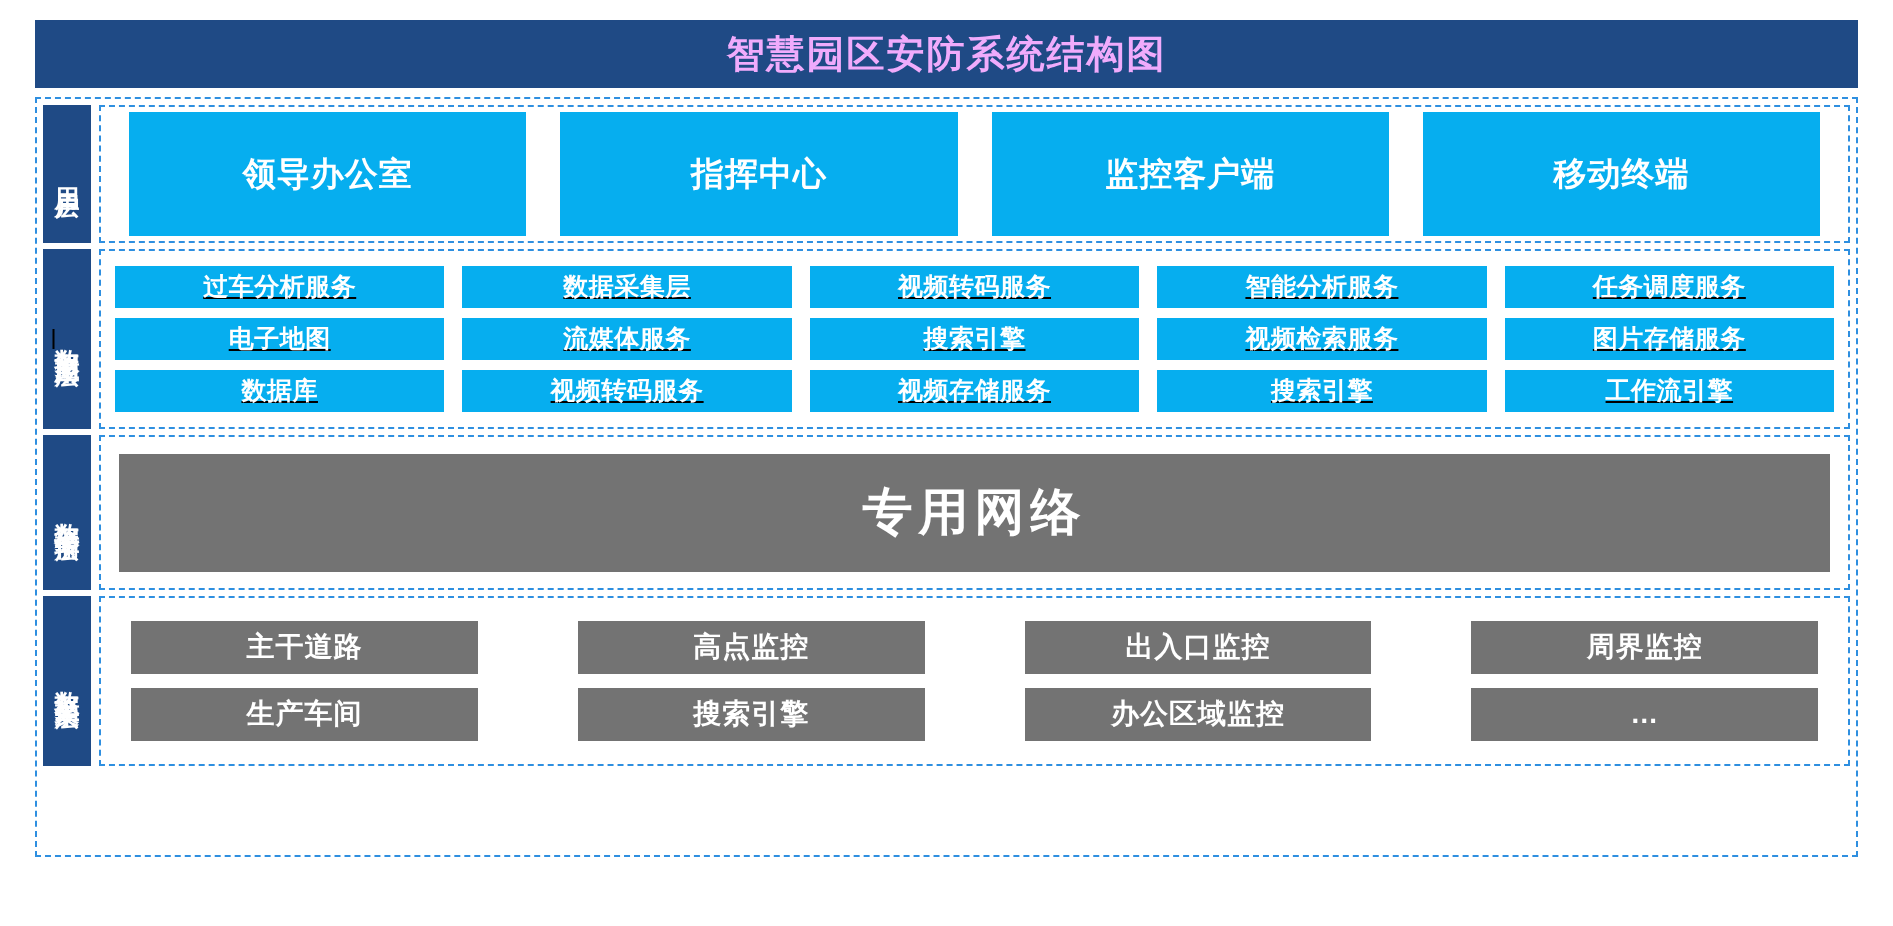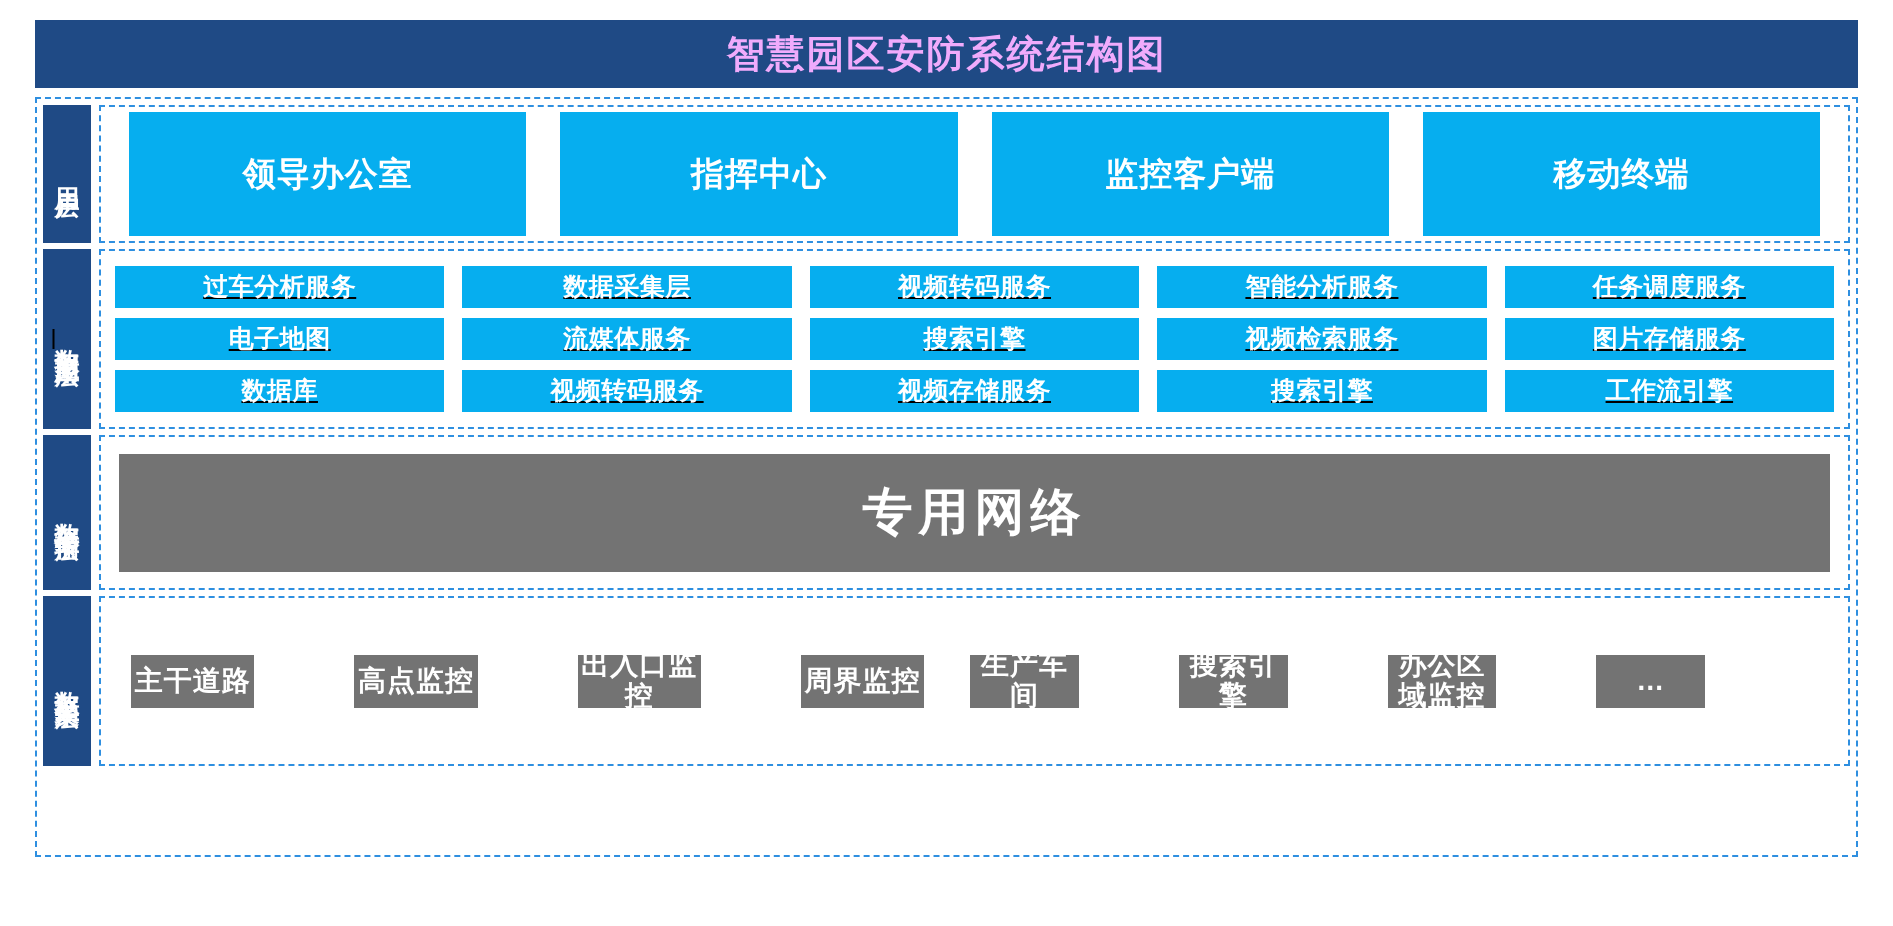--- a/index.html
+++ b/index.html
@@ -137,21 +137,21 @@
 
   
   .row-transport { padding: 0 4px; }
   .row-transport .node {
     height: 118px;
     font-size: 50px;
     letter-spacing: 6px;
   }
 
   
-  .grid-collect { display: flex; flex-direction: row; gap: 14px; }
+  .grid-collect { display: flex; flex-direction: column; gap: 14px; }
   .grid-collect .row { gap: 100px; padding: 0 16px; }
   .grid-collect .node {
     height: 53px;
     font-size: 28px;
     letter-spacing: 1px;
   }
 </style>
 </head>
 <body>
 

